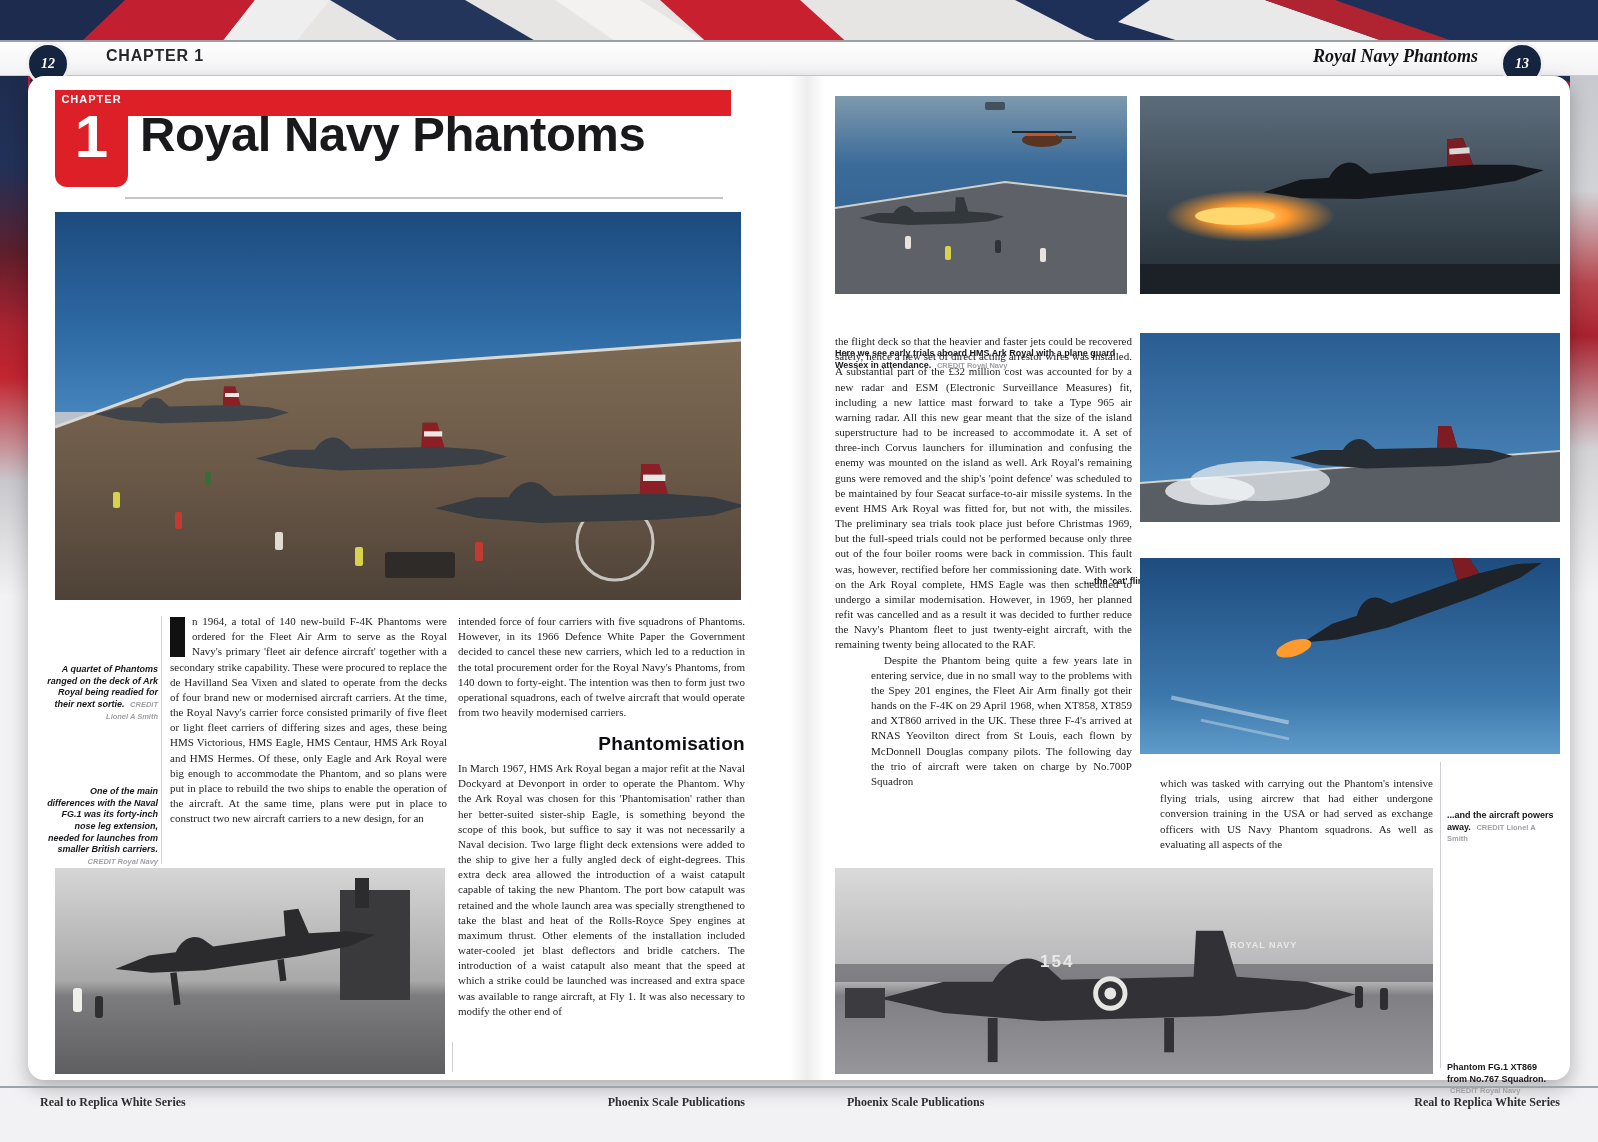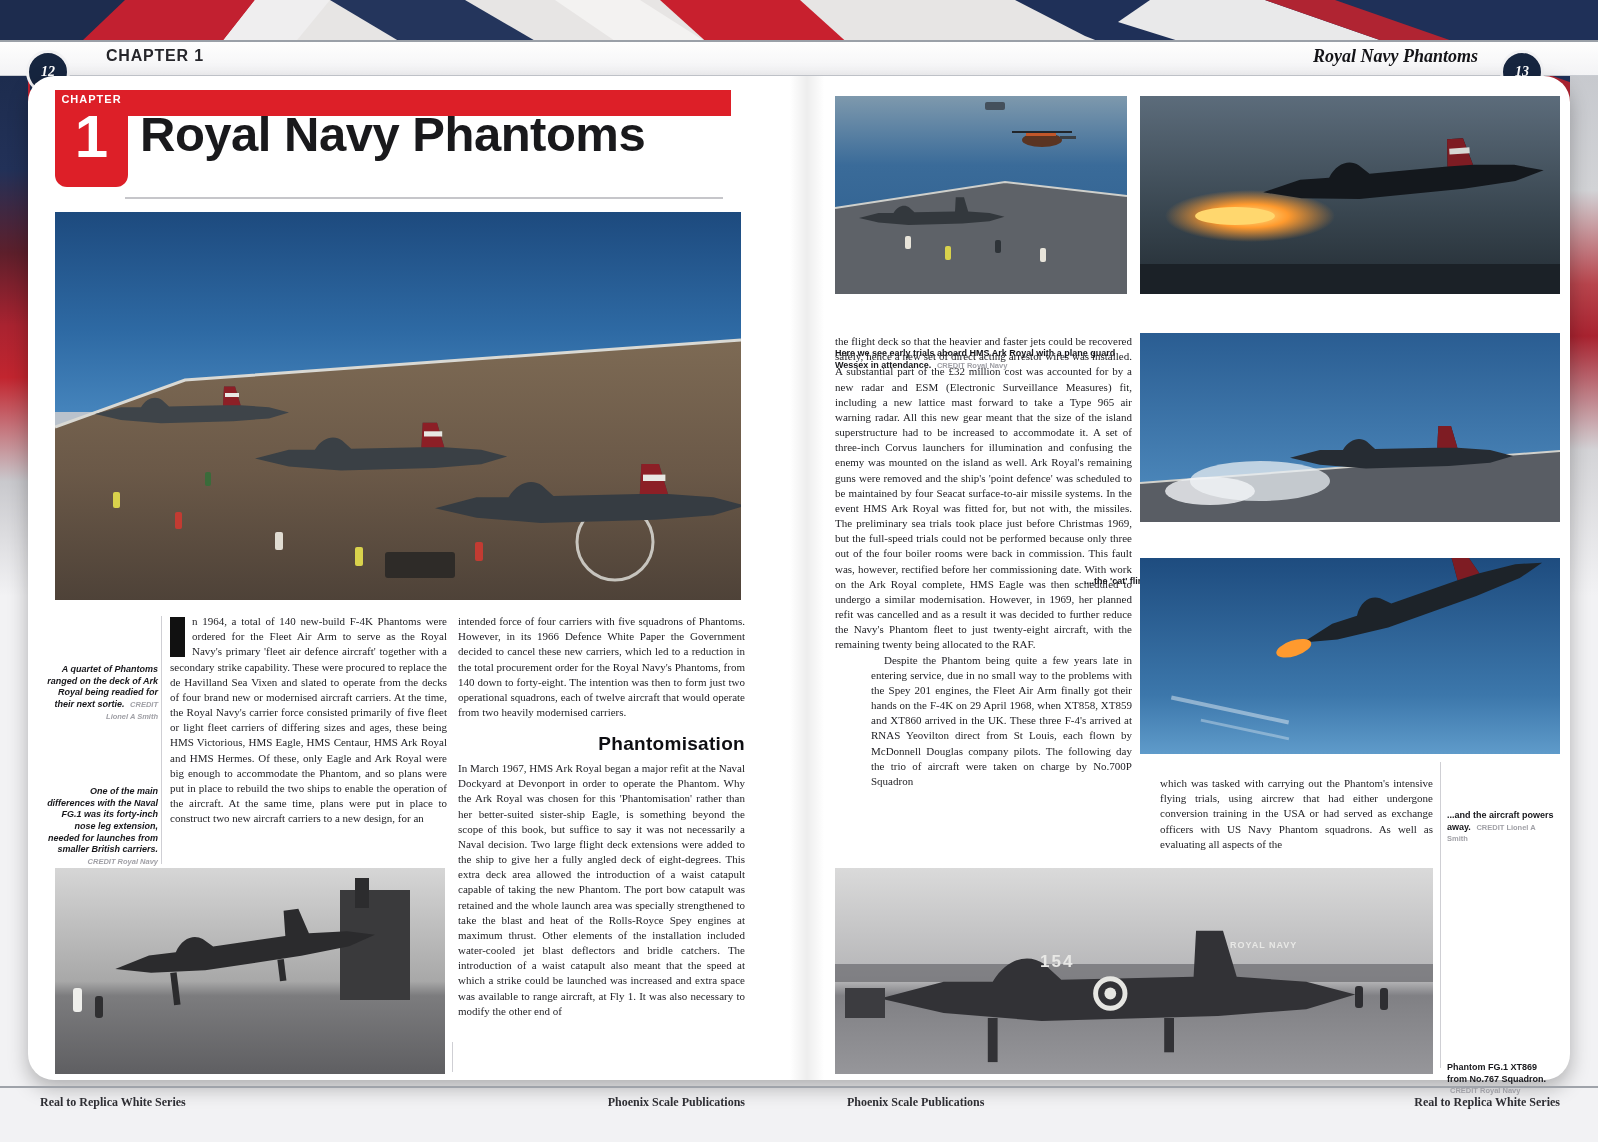--- a/index.html
+++ b/index.html
@@ -13,28 +13,28 @@
   .edge-strip.left { left:0; background:linear-gradient(180deg,#1d2c4e 0%,#223158 18%,#5d1f2b 34%,#a92330 48%,#c2252f 58%,#c9c9cd 78%,#f2f2f4 100%); }
   .edge-strip.right { right:0; background:linear-gradient(180deg,#c7c9ce 0%,#d2d3d6 22%,#b8454d 40%,#a92330 50%,#d4d4d7 72%,#f2f2f4 100%); }
 
   
   .header-band { position:absolute; left:0; top:40px; width:1598px; height:36px;
     background:linear-gradient(#fefefe,#f3f3f5); border-top:2px solid #9aa0a8; border-bottom:1px solid #c9ccd2; }
   .running-head-left { position:absolute; left:106px; top:48px; font:bold 16px/1 "Liberation Sans",sans-serif; letter-spacing:.8px; color:#26262b; }
   .running-head-right { position:absolute; right:120px; top:47px; font:italic bold 18px/1 "Liberation Serif",serif; color:#141418; }
   .page-circle { position:absolute; top:42px; width:44px; height:44px; border-radius:50%; background:#16253f;
     border:3px solid #f2f2f4; color:#fff; display:flex; align-items:center; justify-content:center;
-    font:italic bold 14px "Liberation Serif",serif;margin-top:8px; }
+    font:italic bold 14px "Liberation Serif",serif; }
   .page-circle.left { left:26px; }
   .page-circle.right { left:1500px; }
   .swooshes { position:absolute; left:0; top:70px; width:1598px; height:70px; pointer-events:none; }
 
   
   .spread { position:absolute; left:28px; top:76px; width:1542px; height:1004px; background:#fff;
-    border-radius:26px; box-shadow:0 8px 20px rgba(0,0,0,.28); }
+    border-radius:16px; box-shadow:0 8px 20px rgba(0,0,0,.28); }
   .gutter-shadow { position:absolute; left:762px; top:0; width:34px; height:100%;
     background:linear-gradient(90deg,rgba(0,0,0,0),rgba(0,0,0,.07),rgba(0,0,0,0)); }
 
   
   .chapter-bar { position:absolute; left:27px; top:14px; width:676px; height:26px; background:#dd1f28; }
   .chapter-badge { position:absolute; left:27px; top:14px; width:73px; height:97px; background:#dd1f28;
     border-radius:0 0 12px 12px; text-align:center; }
   .chapter-word { display:block; margin-top:4px; font:bold 11px/1 "Liberation Sans",sans-serif; letter-spacing:1px; color:#fff; }
   .chapter-number { display:block; margin-top:2px; font:bold 60px/1 "Liberation Sans",sans-serif; color:#fff; }
   .page-title { position:absolute; left:112px; top:32px; width:620px; font:bold 49px/1.1 "Liberation Sans",sans-serif;

